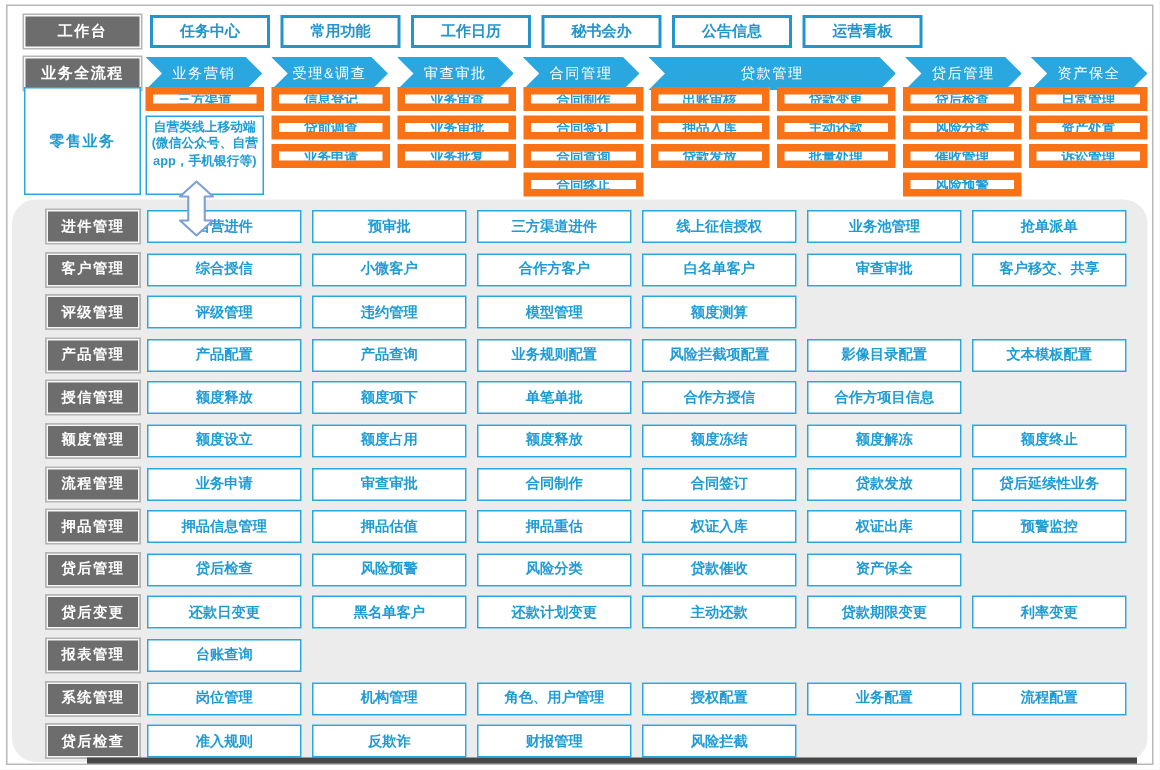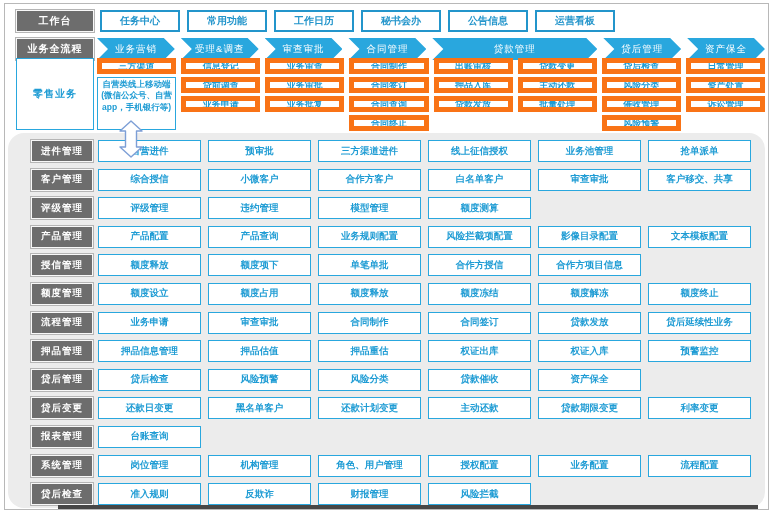--- a/index.html
+++ b/index.html
@@ -215,22 +215,22 @@
           <div class="mbtn">贷款发放</div>
           <div class="mbtn">贷后延续性业务</div>
         </div>
       </div>
       <div class="mrow">
         <div class="gray-label mlabel">押品管理</div>
         <div class="mitems">
           <div class="mbtn">押品信息管理</div>
           <div class="mbtn">押品估值</div>
           <div class="mbtn">押品重估</div>
+          <div class="mbtn">权证入库</div>
           <div class="mbtn">权证出库</div>
-          <div class="mbtn">权证入库</div>
           <div class="mbtn">预警监控</div>
         </div>
       </div>
       <div class="mrow">
         <div class="gray-label mlabel">贷后管理</div>
         <div class="mitems">
           <div class="mbtn">贷后检查</div>
           <div class="mbtn">风险预警</div>
           <div class="mbtn">风险分类</div>
           <div class="mbtn">贷款催收</div>

